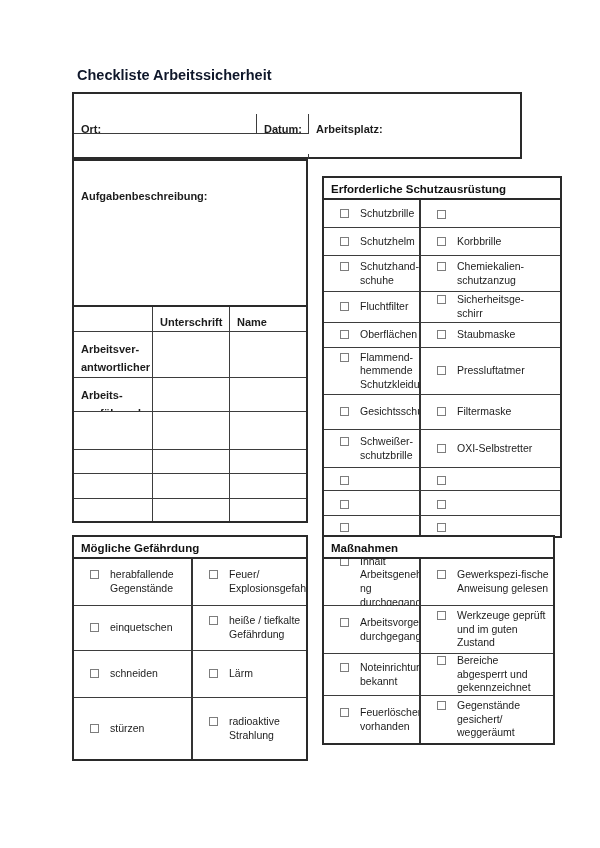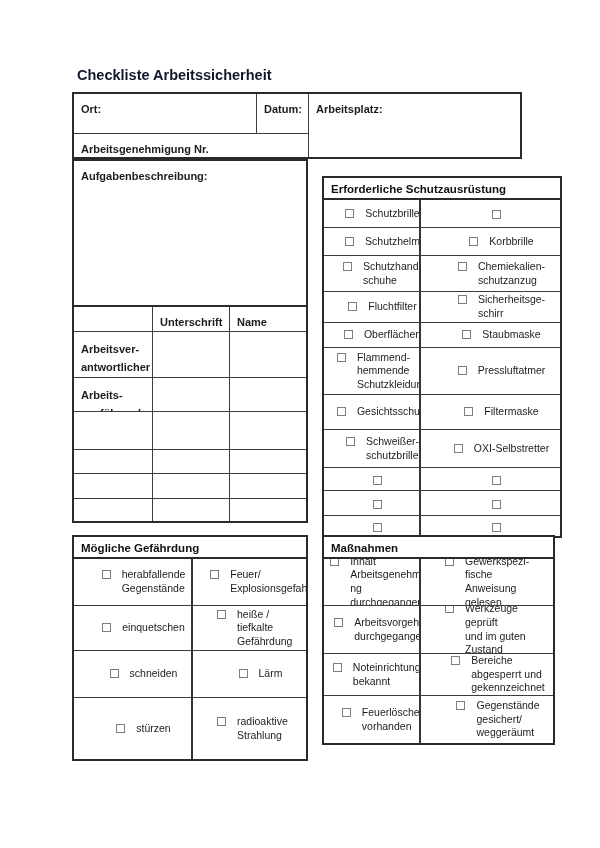--- a/index.html
+++ b/index.html
@@ -15,23 +15,23 @@
     position:absolute; box-sizing:border-box; background:#fff;
     border:2px solid #2a2a2a; display:grid;
   }
   .cell { box-sizing:border-box; position:relative; overflow:hidden; }
   .br1 { border-right:1px solid #3d3d3d; }
   .br2 { border-right:2px solid #343434; }
   .bb1 { border-bottom:1px solid #3d3d3d; }
   .bb2 { border-bottom:2px solid #2a2a2a; }
   .span2 { grid-column:1 / 3; }
   .lbl { font-weight:bold; font-size:11px; line-height:1.3; white-space:pre-line; }
-  .fld { padding:5px 5px 0 7px; }
+  .fld { padding:5px 5px 0 7px;margin-top:20px; }
   .hdr { font-weight:bold; font-size:11.5px; padding:5px 0 0 7px; color:#111; }
-  .cb-cell { display:flex; align-items:center; padding:2px 2px 2px 24px;justify-content:center; }
+  .cb-cell { display:flex; align-items:center; padding:2px 2px 2px 16px; }
   .cb-inner { display:flex; align-items:flex-start; }
   .cbx {
     width:7px; height:7px; border:1px solid #7d7d7d; background:#fff;
     flex:0 0 auto; margin-top:2px;
   }
   .cb-txt {
     font-size:10.5px; line-height:1.3; margin-left:11px;
     white-space:pre-line; color:#1c1c1c;
   }
   .sig-lbl { padding:7px 0 8px 7px; }

